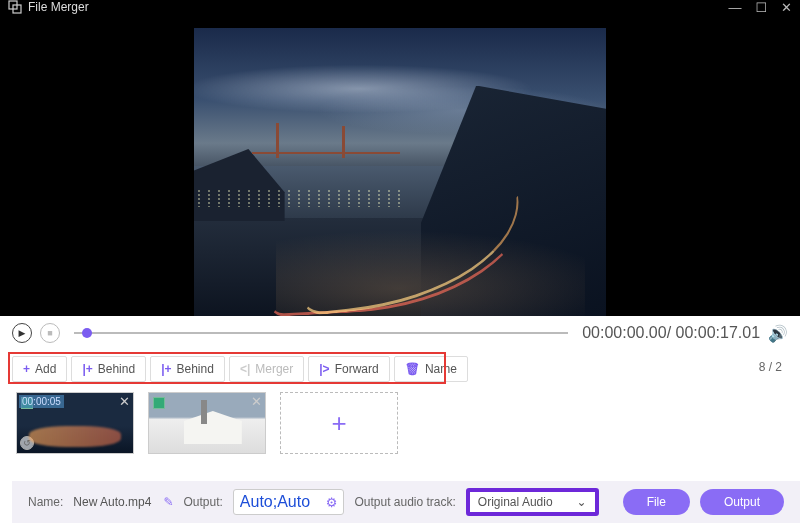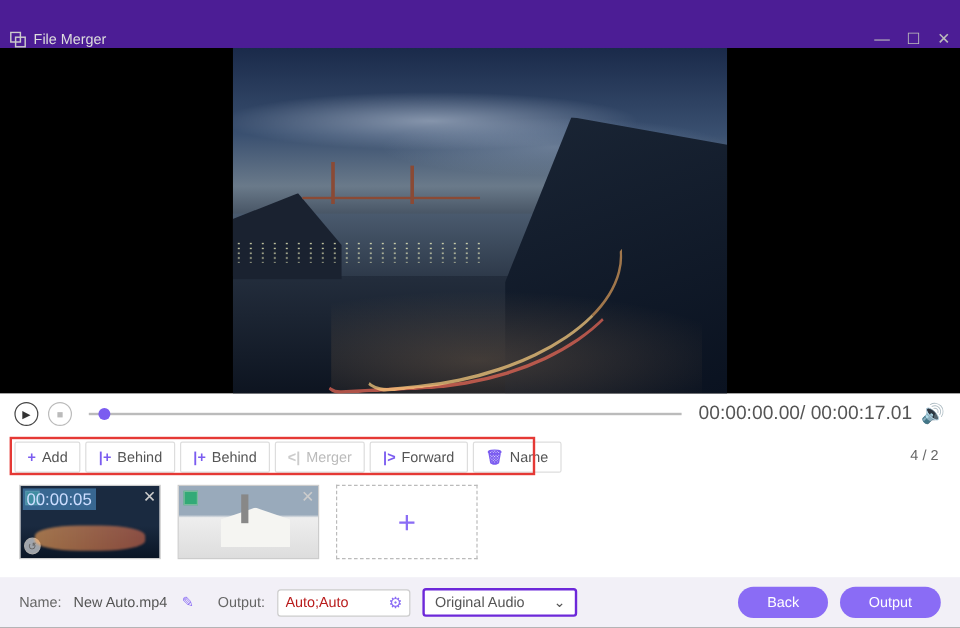--- a/index.html
+++ b/index.html
@@ -1,17 +1,17 @@
 <!DOCTYPE html>
 <html><head>
 <meta charset="utf-8">
 <style>
 *{box-sizing:border-box;margin:0;padding:0;font-family:Arial,Helvetica,sans-serif}
 body{width:800px;height:523px;background:#fff;overflow:hidden;position:relative}
-.titlebar{height:40px;background:#4c1d95;color:#ddd;display:flex;align-items:flex-end;padding:0 8px;font-size:12px}
+.titlebar{height:28px;background:#000000;color:#ddd;display:flex;align-items:flex-start;padding:0 8px;font-size:12px}
 .titlebar .logo{margin-right:6px;display:flex;align-items:center}
 .titlebar .title{flex:1}
 .winctl{display:flex;gap:14px;color:#bbb;font-size:13px}
 .winctl span{cursor:pointer}
 .preview{height:288px;background:#000;display:flex;align-items:center;justify-content:center}
 .preview .img{width:412px;height:288px;position:relative;overflow:hidden}
 .sky{position:absolute;inset:0;background:linear-gradient(180deg,#1a2a4a 0%,#3a5070 25%,#6a7a8a 40%,#2a3545 55%,#0d1420 100%)}
 .cloud{position:absolute;left:0;right:0;top:12%;height:30%;background:radial-gradient(ellipse 60% 40% at 40% 30%,rgba(200,210,225,.55),transparent 70%),radial-gradient(ellipse 50% 40% at 65% 55%,rgba(160,175,195,.4),transparent 70%)}
 .water{position:absolute;left:0;right:30%;top:48%;height:18%;background:linear-gradient(180deg,#4a5a6e,#2e3a4a)}
 .hill-l{position:absolute;left:0;top:42%;width:22%;height:25%;background:#1a2230;clip-path:polygon(0 30%,60% 0,100% 60%,100% 100%,0 100%)}
@@ -33,36 +33,36 @@
 .toolbar-wrap{padding:6px 12px 4px;position:relative}
 .toolbar{display:flex;gap:4px;align-items:center}
 .tbtn{display:flex;align-items:center;gap:5px;border:1px solid #ddd;background:#fff;padding:5px 10px;font-size:12px;color:#555;cursor:pointer;border-radius:2px}
 .tbtn.disabled{color:#bbb}
 .tbtn .ic{color:#7b5cf0;font-size:12px;font-weight:bold}
 .tbtn.disabled .ic{color:#ccc}
 .page-ind{position:absolute;right:18px;top:10px;font-size:12px;color:#666}
 .highlight{position:absolute;border:2px solid #e53935;pointer-events:none}
 .clips{padding:6px 16px 10px;display:flex;gap:14px}
 .clip{width:118px;height:62px;border:1px solid #ccc;position:relative;cursor:pointer;overflow:hidden}
-.clip .ts{position:absolute;left:2px;top:2px;background:rgba(70,130,180,.7);color:#cdf;font-size:14px;padding:1px 3px}
+.clip .ts{position:absolute;left:2px;top:2px;background:rgba(70,130,180,.7);color:#cdf;font-size:10px;padding:1px 3px}
 .clip .sel{position:absolute;left:4px;top:4px;width:12px;height:12px;border:1px solid #7b9;background:#3a7}
 .clip .x{position:absolute;right:3px;top:1px;color:#ccc;font-size:13px}
 .clip .hist{position:absolute;left:3px;bottom:3px;width:14px;height:14px;border:1px solid #aaa;border-radius:50%;background:rgba(255,255,255,.6);font-size:9px;display:flex;align-items:center;justify-content:center;color:#666}
 .thumb1{background:linear-gradient(180deg,#1a2a40 55%,#0a1525 100%)}
 .thumb1::after{content:"";position:absolute;left:10%;bottom:10%;width:80%;height:35%;background:linear-gradient(90deg,rgba(255,170,90,.6),rgba(255,120,80,.5));border-radius:40%;filter:blur(1px)}
 .thumb2{background:linear-gradient(180deg,#9ab 40%,#eee 44%,#ddd 100%)}
 .thumb2::before{content:"";position:absolute;left:30%;top:30%;width:50%;height:55%;background:#f5f5f2;clip-path:polygon(0 30%,50% 0,100% 30%,100% 100%,0 100%)}
 .thumb2::after{content:"";position:absolute;left:45%;top:12%;width:6px;height:24px;background:#888}
 .clip.add{border:1px dashed #bbb;display:flex;align-items:center;justify-content:center;font-size:26px;color:#8a6cf5;background:#fff}
-.footer{position:absolute;left:0;right:0;bottom:0;height:42px;background:#f2f0f7;display:flex;align-items:center;padding:0 16px;gap:10px;font-size:12px;color:#555}
+.footer{position:absolute;left:12px;right:0;bottom:0;height:42px;background:#f2f0f7;display:flex;align-items:center;padding:0 16px;gap:10px;font-size:12px;color:#555}
 .footer .lbl{color:#666}
 .outputbox{display:flex;align-items:center;border:1px solid #ccc;background:#fff;padding:3px 6px;border-radius:3px;gap:6px}
-.outputbox input{border:none;outline:none;font-size:12px;width:80px;color:#b91c1c}
+.outputbox input{border:none;outline:none;font-size:16px;width:80px;color:#1d4ed8}
 .gear{color:#8a6cf5;font-size:13px}
-.selbox{display:flex;align-items:center;border:2px solid #6d28d9;background:#fff;padding:3px 8px;border-radius:3px;gap:24px}
+.selbox{display:flex;align-items:center;border:4px solid #6d28d9;background:#fff;padding:3px 8px;border-radius:3px;gap:24px}
 .fbtn{background:#8a6cf5;color:#fff;border:none;padding:6px 24px;border-radius:14px;font-size:12px;cursor:pointer}
 .footer .spacer{flex:1}
 .pencil{color:#8a6cf5;font-size:12px;margin-left:2px}
 </style>
 </head>
 <body>
 
 <div class="titlebar">
   <span class="logo">
     <svg width="14" height="14" viewBox="0 0 14 14">
@@ -126,21 +126,21 @@
       </div>
     <div class="tbtn">
         <span class="ic">|&gt;</span>
         <span>Forward</span>
       </div>
     <div class="tbtn">
         <span class="ic">🗑</span>
         <span>Name</span>
       </div>
   </div>
-  <div class="page-ind">4 / 2</div>
+  <div class="page-ind">8 / 2</div>
 </div>
 
 <div class="clips">
   <div class="clip thumb1">
     <div class="sel"></div>
     <div class="ts">00:00:05</div>
     <div class="x">✕</div>
     <div class="hist">↺</div>
   </div>
   <div class="clip thumb2">
@@ -149,25 +149,26 @@
   </div>
   <div class="clip add">
     <span>+</span>
   </div>
 </div>
 
 <div class="footer">
   <span class="lbl">Name:</span>
     <span>New Auto.mp4</span>
   <span class="pencil">✎</span>
-  <span class="lbl" style="margin-left:10px">Output:</span>
+  <span class="lbl" style="margin-left:0">Output:</span>
   <div class="outputbox">
     <input value="Auto;Auto" style="">
     <span class="gear">⚙</span>
   </div>
+  <span class="lbl">Output audio track:</span>
   <div class="selbox">
     <span>Original Audio</span>
     <span>⌄</span>
   </div>
   <div class="spacer"></div>
-  <button class="fbtn">Back</button>
+  <button class="fbtn">File</button>
   <button class="fbtn">Output</button>
 </div>
 
 </body></html>

